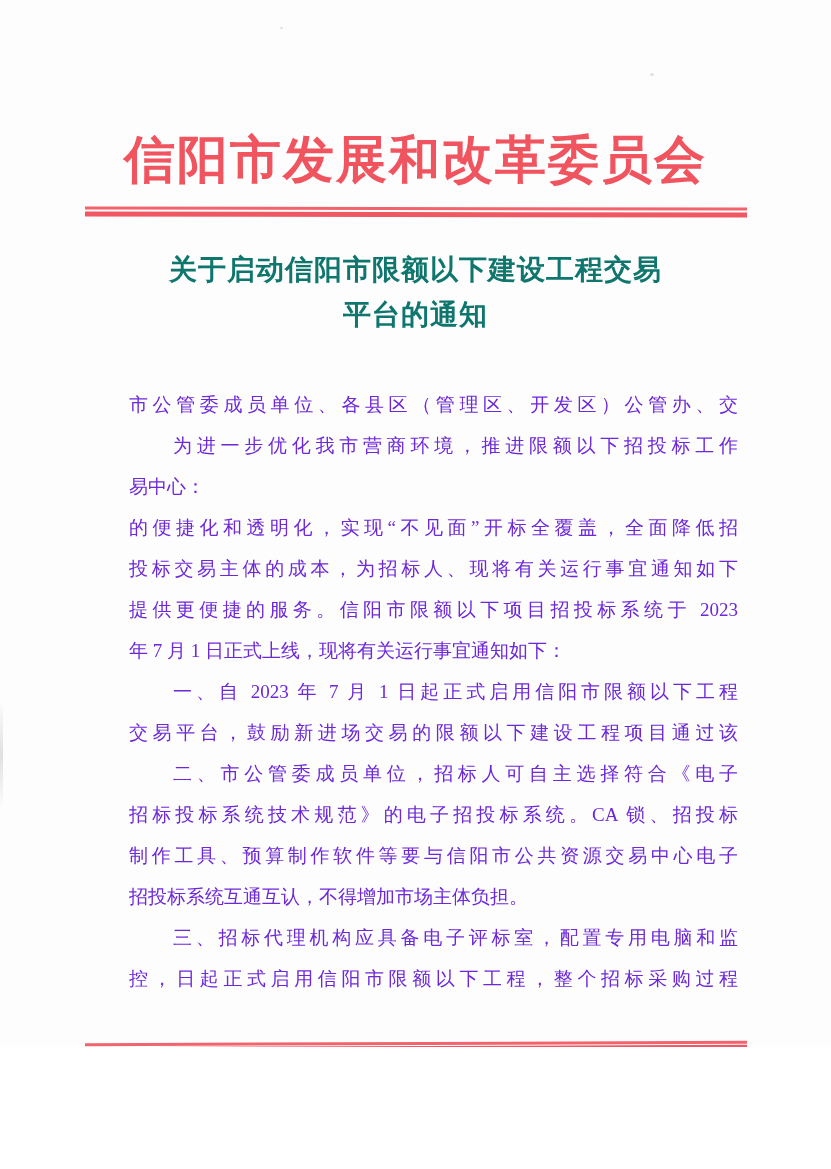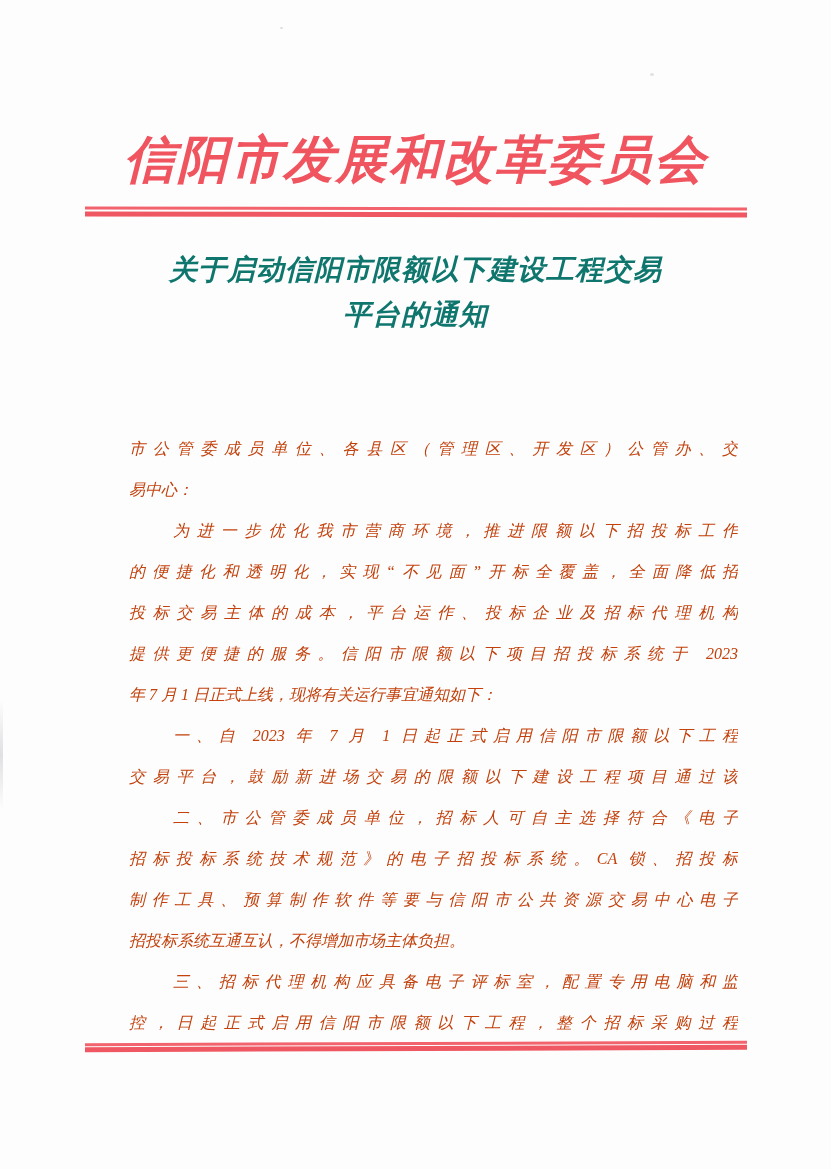--- a/index.html
+++ b/index.html
@@ -3,25 +3,24 @@
 <meta charset="utf-8">
 <style>
   html, body {
     margin: 0;
     padding: 0;
     background: #ffffff;
   }
   .page {
     position: relative;
     width: 831px;
-    height: 1169px;
+    height: 1047px;
     background: #fdfdfd;
     overflow: hidden;
     font-family: "Liberation Serif", "DejaVu Serif", serif;
-    font-style: italic;
   }
   
   .letterhead {
     position: absolute;
     top: 126px;
     left: 0;
     width: 100%;
     text-align: center;
     font-size: 51px;
     line-height: 68px;
@@ -60,25 +59,24 @@
     line-height: 45px;
     color: #0f766e;
     letter-spacing: 1px;
   }
   
   .doc-body {
     position: absolute;
     top: 384px;
     left: 129px;
     width: 609px;
-    font-size: 16px;
+    font-size: 19px;
     line-height: 41px;
-    color: #c2410c;
+    color: #6d28d9;
     letter-spacing: 0;
-    margin-top: 44px;
   }
   .doc-body .line {
     text-align: justify;
     text-align-last: justify;
     height: 41px;
     overflow: hidden;
     white-space: nowrap;
   }
   .doc-body .line.last {
     text-align-last: left;
@@ -112,24 +110,24 @@
     <div class="thick"></div>
   </div>
 
   <div class="doc-title">
       <div class="doc-title-line">关于启动信阳市限额以下建设工程交易</div>
       <div class="doc-title-line">平台的通知</div>
     </div>
 
   <div class="doc-body">
       <div class="line">市公管委成员单位、各县区（管理区、开发区）公管办、交</div>
+      <div class="line indent">为进一步优化我市营商环境，推进限额以下招投标工作</div>
       <div class="line last">易中心：</div>
-      <div class="line indent">为进一步优化我市营商环境，推进限额以下招投标工作</div>
       <div class="line">的便捷化和透明化，实现“不见面”开标全覆盖，全面降低招</div>
-      <div class="line">投标交易主体的成本，平台运作、投标企业及招标代理机构</div>
+      <div class="line">投标交易主体的成本，为招标人、现将有关运行事宜通知如下</div>
       <div class="line">提供更便捷的服务。信阳市限额以下项目招投标系统于 2023</div>
       <div class="line last">年 7 月 1 日正式上线，现将有关运行事宜通知如下：</div>
       <div class="line indent">一、自 2023 年 7 月 1 日起正式启用信阳市限额以下工程</div>
       <div class="line">交易平台，鼓励新进场交易的限额以下建设工程项目通过该</div>
       <div class="line indent">二、市公管委成员单位，招标人可自主选择符合《电子</div>
       <div class="line">招标投标系统技术规范》的电子招投标系统。CA 锁、招投标</div>
       <div class="line">制作工具、预算制作软件等要与信阳市公共资源交易中心电子</div>
       <div class="line last">招投标系统互通互认，不得增加市场主体负担。</div>
       <div class="line indent">三、招标代理机构应具备电子评标室，配置专用电脑和监</div>
       <div class="line">控，日起正式启用信阳市限额以下工程，整个招标采购过程</div>

